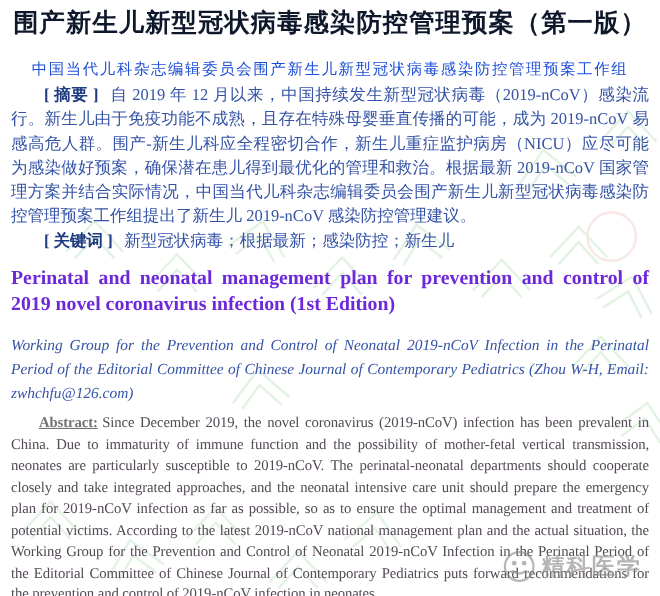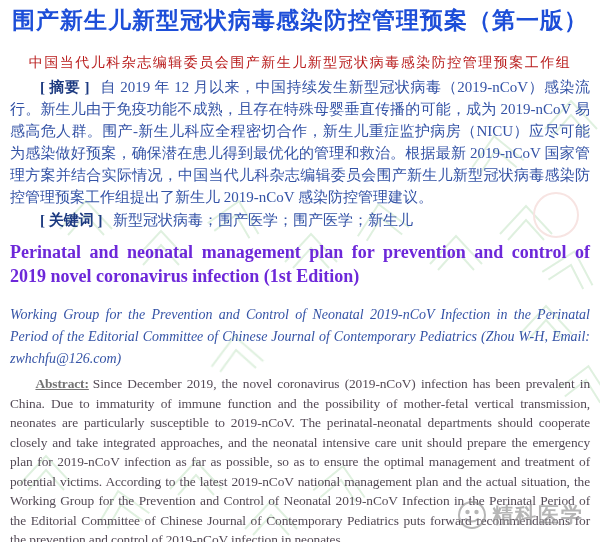--- a/index.html
+++ b/index.html
@@ -13,28 +13,28 @@
   }
   .bg-pattern{position:absolute;left:0;top:0;width:600px;height:542px;z-index:0;}
   .content{position:relative;z-index:1;padding:2px 10px 0 10px;}
 
   .title-cn{
     margin:2px 0 0 0;
     font-size:23px;font-weight:bold;
     line-height:34px;
     text-align:center;
     letter-spacing:1px;
-    color:#1d4ed8;
+    color:#0f172a;
   }
   .authors-cn{
     margin:16px 0 0 0;
     font-size:14px;
     text-align:center;
     letter-spacing:1.5px;
-    color:#b91c1c;
+    color:#1d4ed8;
   }
   .abstract-cn{
     margin:4px 0 0 0;
     font-size:15px;line-height:22px;
     text-align:justify;
     text-indent:2em;
     color:#3453a6;
   }
   .label-cn{font-weight:bold;color:#1c3a80;margin-right:0.7em;}
   .citation-cn{
@@ -121,21 +121,21 @@
 
   <div class="content">
 
     <h1 class="title-cn">围产新生儿新型冠状病毒感染防控管理预案（第一版）</h1>
 
     <p class="authors-cn">中国当代儿科杂志编辑委员会围产新生儿新型冠状病毒感染防控管理预案工作组</p>
 
     <p class="abstract-cn"><span class="label-cn">[ 摘要 ]</span><span>自 2019 年 12 月以来，中国持续发生新型冠状病毒（2019-nCoV）感染流行。新生儿由于免疫功能不成熟，且存在特殊母婴垂直传播的可能，成为 2019-nCoV 易感高危人群。围产-新生儿科应全程密切合作，新生儿重症监护病房（NICU）应尽可能为感染做好预案，确保潜在患儿得到最优化的管理和救治。根据最新 2019-nCoV 国家管理方案并结合实际情况，中国当代儿科杂志编辑委员会围产新生儿新型冠状病毒感染防控管理预案工作组提出了新生儿 2019-nCoV 感染防控管理建议。</span></p>
 
 
-    <p class="keywords-cn"><span class="label-cn">[ 关键词 ]</span><span>新型冠状病毒；围产医学；围产医学；新生儿</span></p>
+    <p class="keywords-cn"><span class="label-cn">[ 关键词 ]</span><span>新型冠状病毒；根据最新；感染防控；新生儿</span></p>
 
     <h2 class="title-en">Perinatal and neonatal management plan for prevention and control of 2019 novel coronavirus infection (1st Edition)</h2>
 
     <p class="authors-en">Working Group for the Prevention and Control of Neonatal 2019-nCoV Infection in the Perinatal Period of the Editorial Committee of Chinese Journal of Contemporary Pediatrics (Zhou W-H, Email: zwhchfu@126.com)</p>
 
     <p class="abstract-en"><span class="label-en">Abstract:</span><span>Since December 2019, the novel coronavirus (2019-nCoV) infection has been prevalent in China. Due to immaturity of immune function and the possibility of mother-fetal vertical transmission, neonates are particularly susceptible to 2019-nCoV. The perinatal-neonatal departments should cooperate closely and take integrated approaches, and the neonatal intensive care unit should prepare the emergency plan for 2019-nCoV infection as far as possible, so as to ensure the optimal management and treatment of potential victims. According to the latest 2019-nCoV national management plan and the actual situation, the Working Group for the Prevention and Control of Neonatal 2019-nCoV Infection in the Perinatal Period of the Editorial Committee of Chinese Journal of Contemporary Pediatrics puts forward recommendations for the prevention and control of 2019-nCoV infection in neonates.</span></p>
 
   </div>
 
   <div class="stamp">

